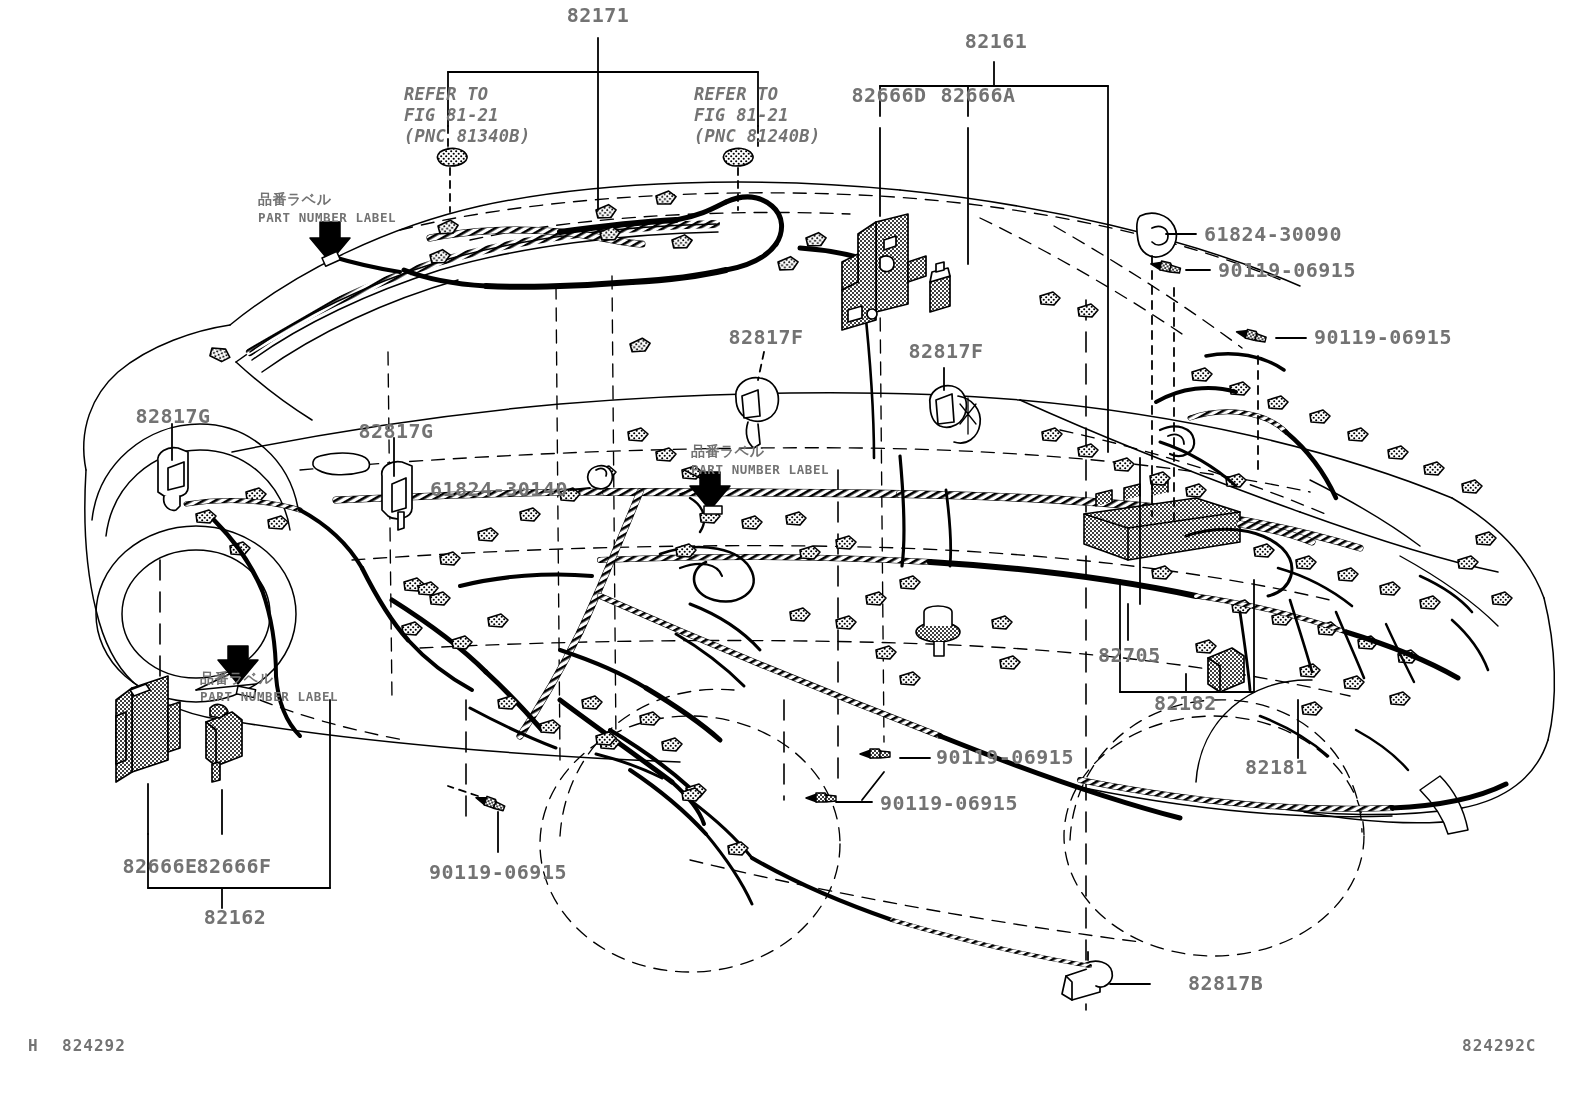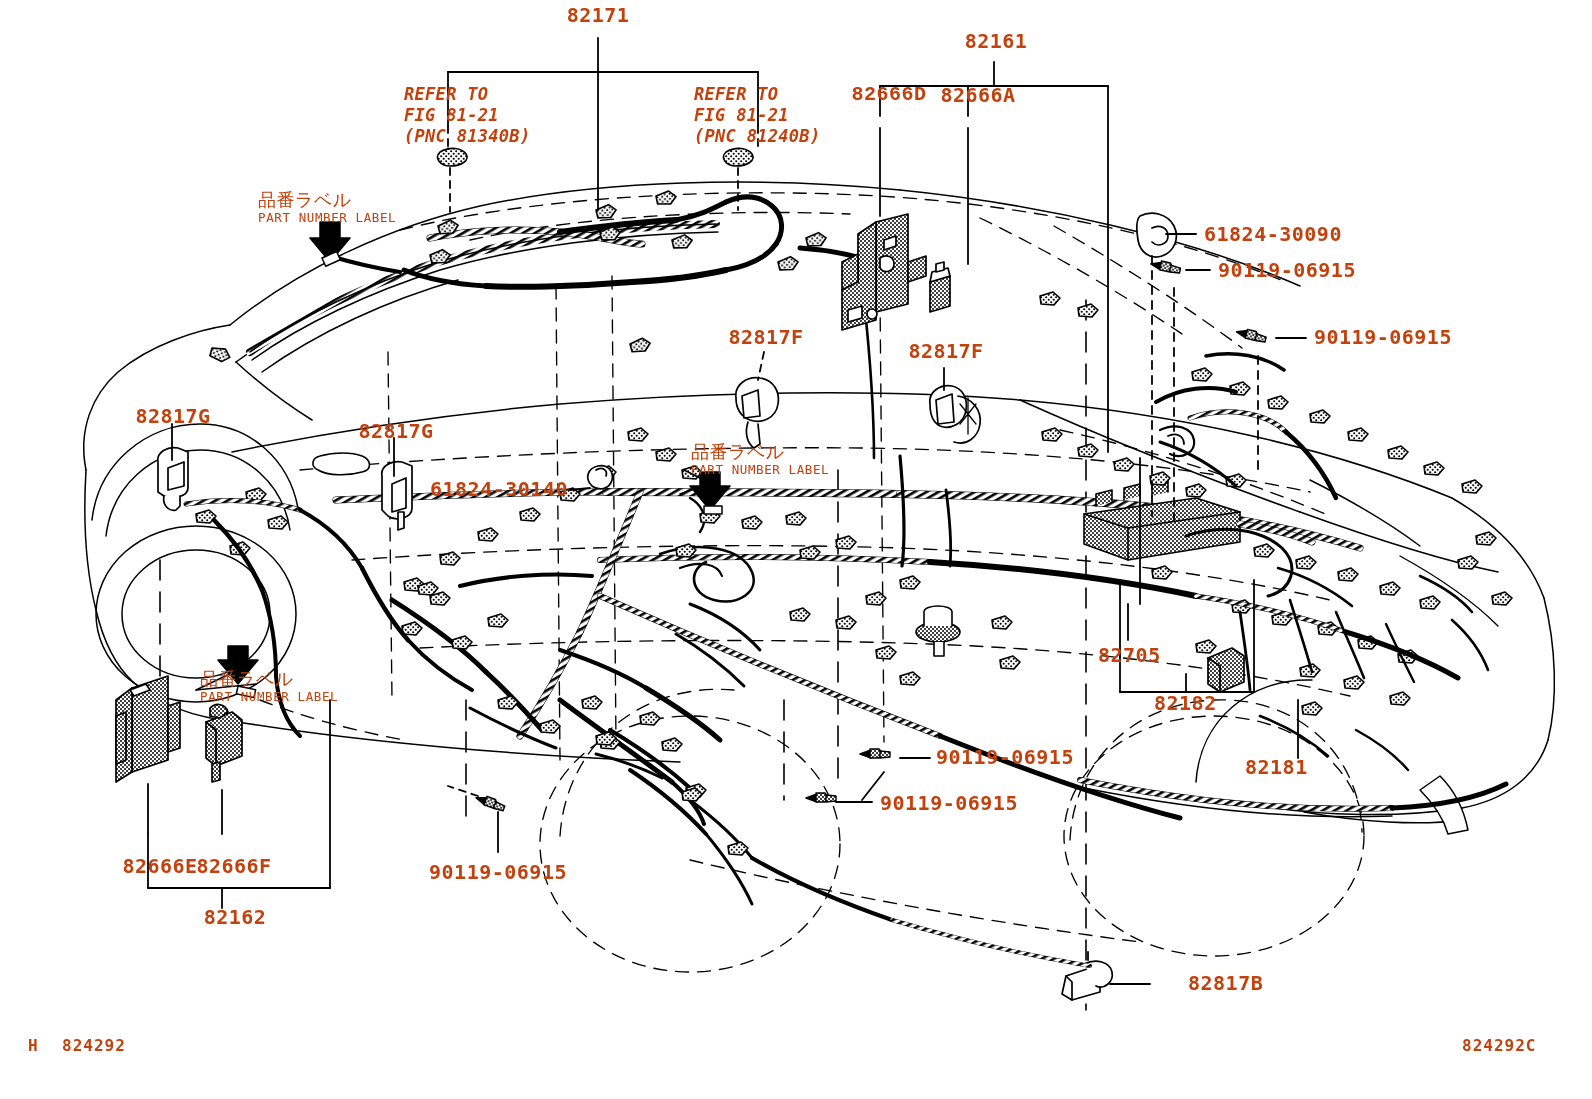--- a/index.html
+++ b/index.html
@@ -1,28 +1,28 @@
 <!DOCTYPE html>
 <html><head>
 <meta charset="utf-8">
 <title>Wire Harness Parts Diagram 824292C</title>
 <style>
   html,body{margin:0;padding:0;background:#ffffff;}
   body{width:1592px;height:1099px;position:relative;overflow:hidden;
        font-family:"DejaVu Sans Mono","Liberation Mono",monospace;color:#000;}
   #sheet{position:absolute;left:0;top:0;width:1592px;height:1099px;}
   svg.layer{position:absolute;left:0;top:0;width:1592px;height:1099px;}
-  .lbl{position:absolute;white-space:pre;color:#c2410c;
+  .lbl{position:absolute;white-space:pre;color:#737373;
        font-family:"DejaVu Sans Mono","Liberation Mono",monospace;
        font-weight:700;letter-spacing:0.5px;}
   .pn{font-size:20px;line-height:22px;}
   .refer{font-size:17px;line-height:21px;font-weight:700;letter-spacing:0.3px;font-style:italic;}
   .jp{font-family:"DejaVu Sans","Liberation Sans",sans-serif;
-      font-size:18px;font-weight:400;line-height:15px;letter-spacing:0.5px;}
-  .en-sm{font-size:12.5px;font-weight:400;line-height:14px;letter-spacing:0.6px;}
+      font-size:14px;font-weight:700;line-height:15px;letter-spacing:0.5px;}
+  .en-sm{font-size:12.5px;font-weight:700;line-height:14px;letter-spacing:0.6px;}
   .foot{font-size:16px;font-weight:700;letter-spacing:1px;}
   .ctr{transform:translateX(-50%);}
 </style>
 </head>
 <body>
 
 <div id="sheet">
 
 <svg class="layer" viewBox="0 0 1592 1099">
   <defs>
@@ -529,21 +529,21 @@
 
 <div class="lbl pn ctr" style="left:598px;top:4px;">82171</div>
 <div class="lbl refer" style="left:404px;top:84px;">REFER TO
 FIG 81-21
 (PNC 81340B)</div>
 <div class="lbl refer" style="left:694px;top:84px;">REFER TO
 FIG 81-21
 (PNC 81240B)</div>
 
 <div class="lbl pn ctr" style="left:996px;top:30px;">82161</div>
-<div class="lbl pn ctr" style="left:889px;top:84px;font-family:Liberation Mono, monospace;">82666D</div>
+<div class="lbl pn ctr" style="left:889px;top:84px;">82666D</div>
 <div class="lbl pn ctr" style="left:978px;top:84px;">82666A</div>
 
 <div class="lbl pn" style="left:1204px;top:223px;">61824-30090</div>
 <div class="lbl pn" style="left:1218px;top:259px;">90119-06915</div>
 <div class="lbl pn" style="left:1314px;top:326px;">90119-06915</div>
 
 <div class="lbl jp" style="left:258px;top:192px;">品番ラベル</div>
 <div class="lbl en-sm" style="left:258px;top:211px;">PART NUMBER LABEL</div>
 
 <div class="lbl jp" style="left:691px;top:444px;">品番ラベル</div>

